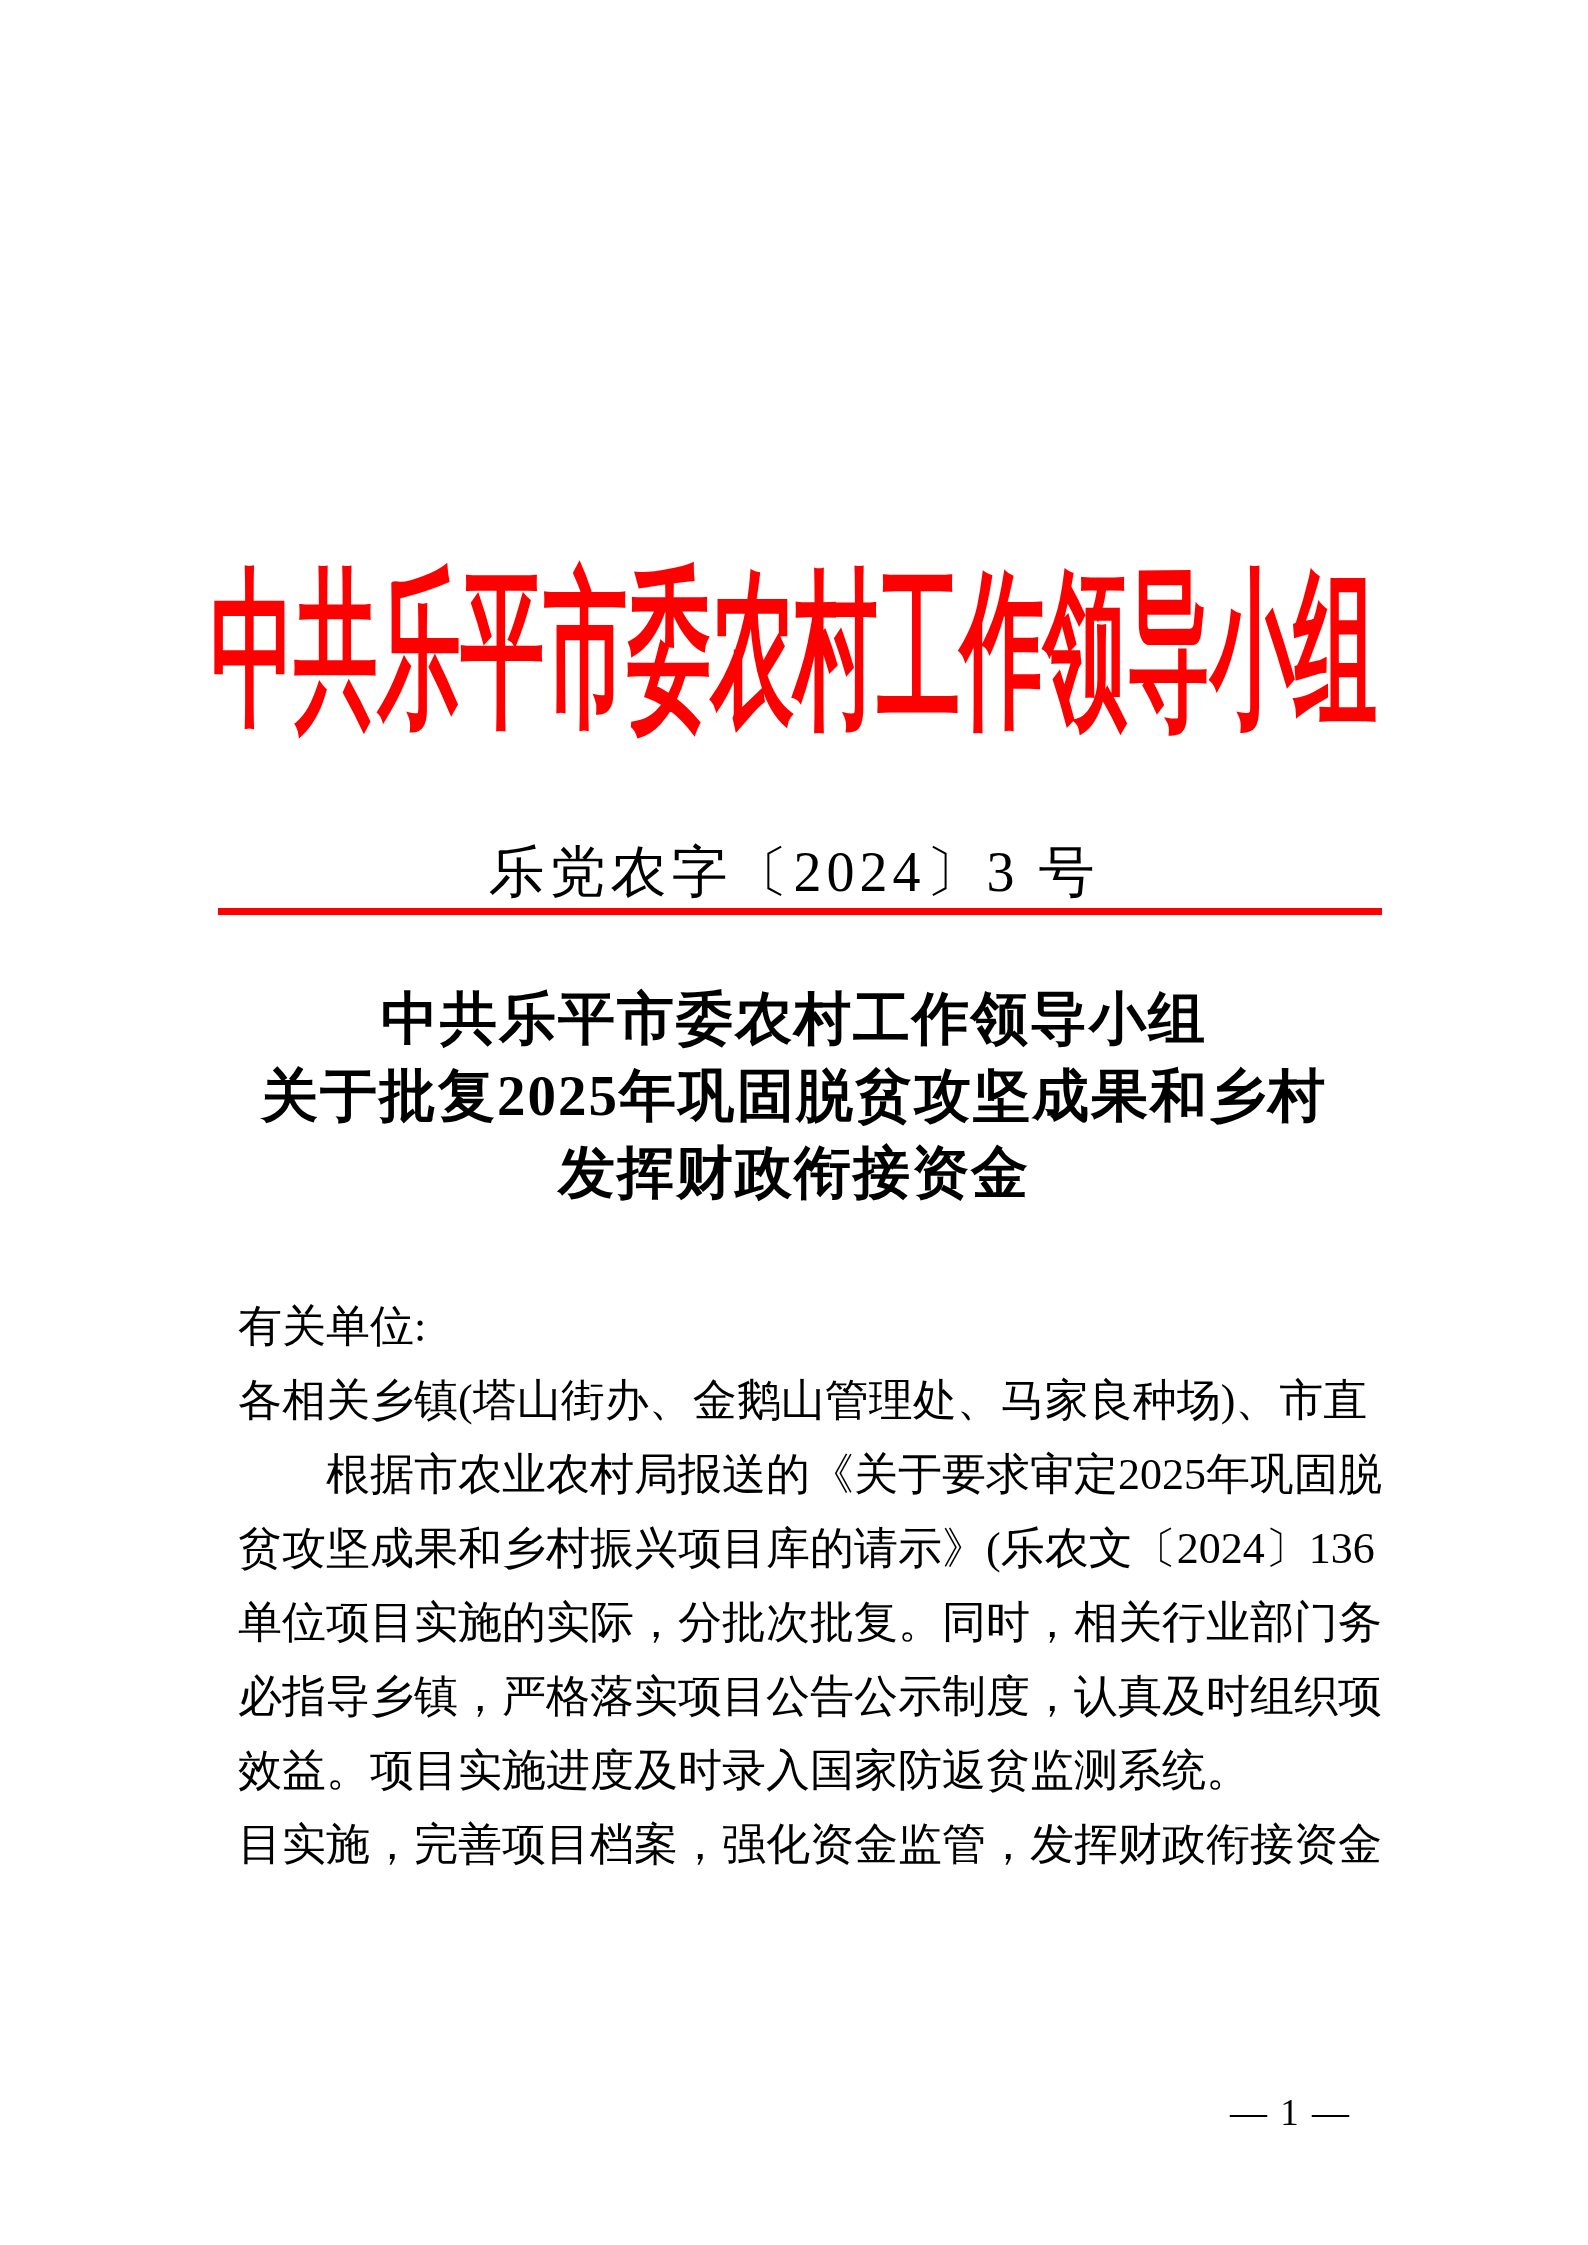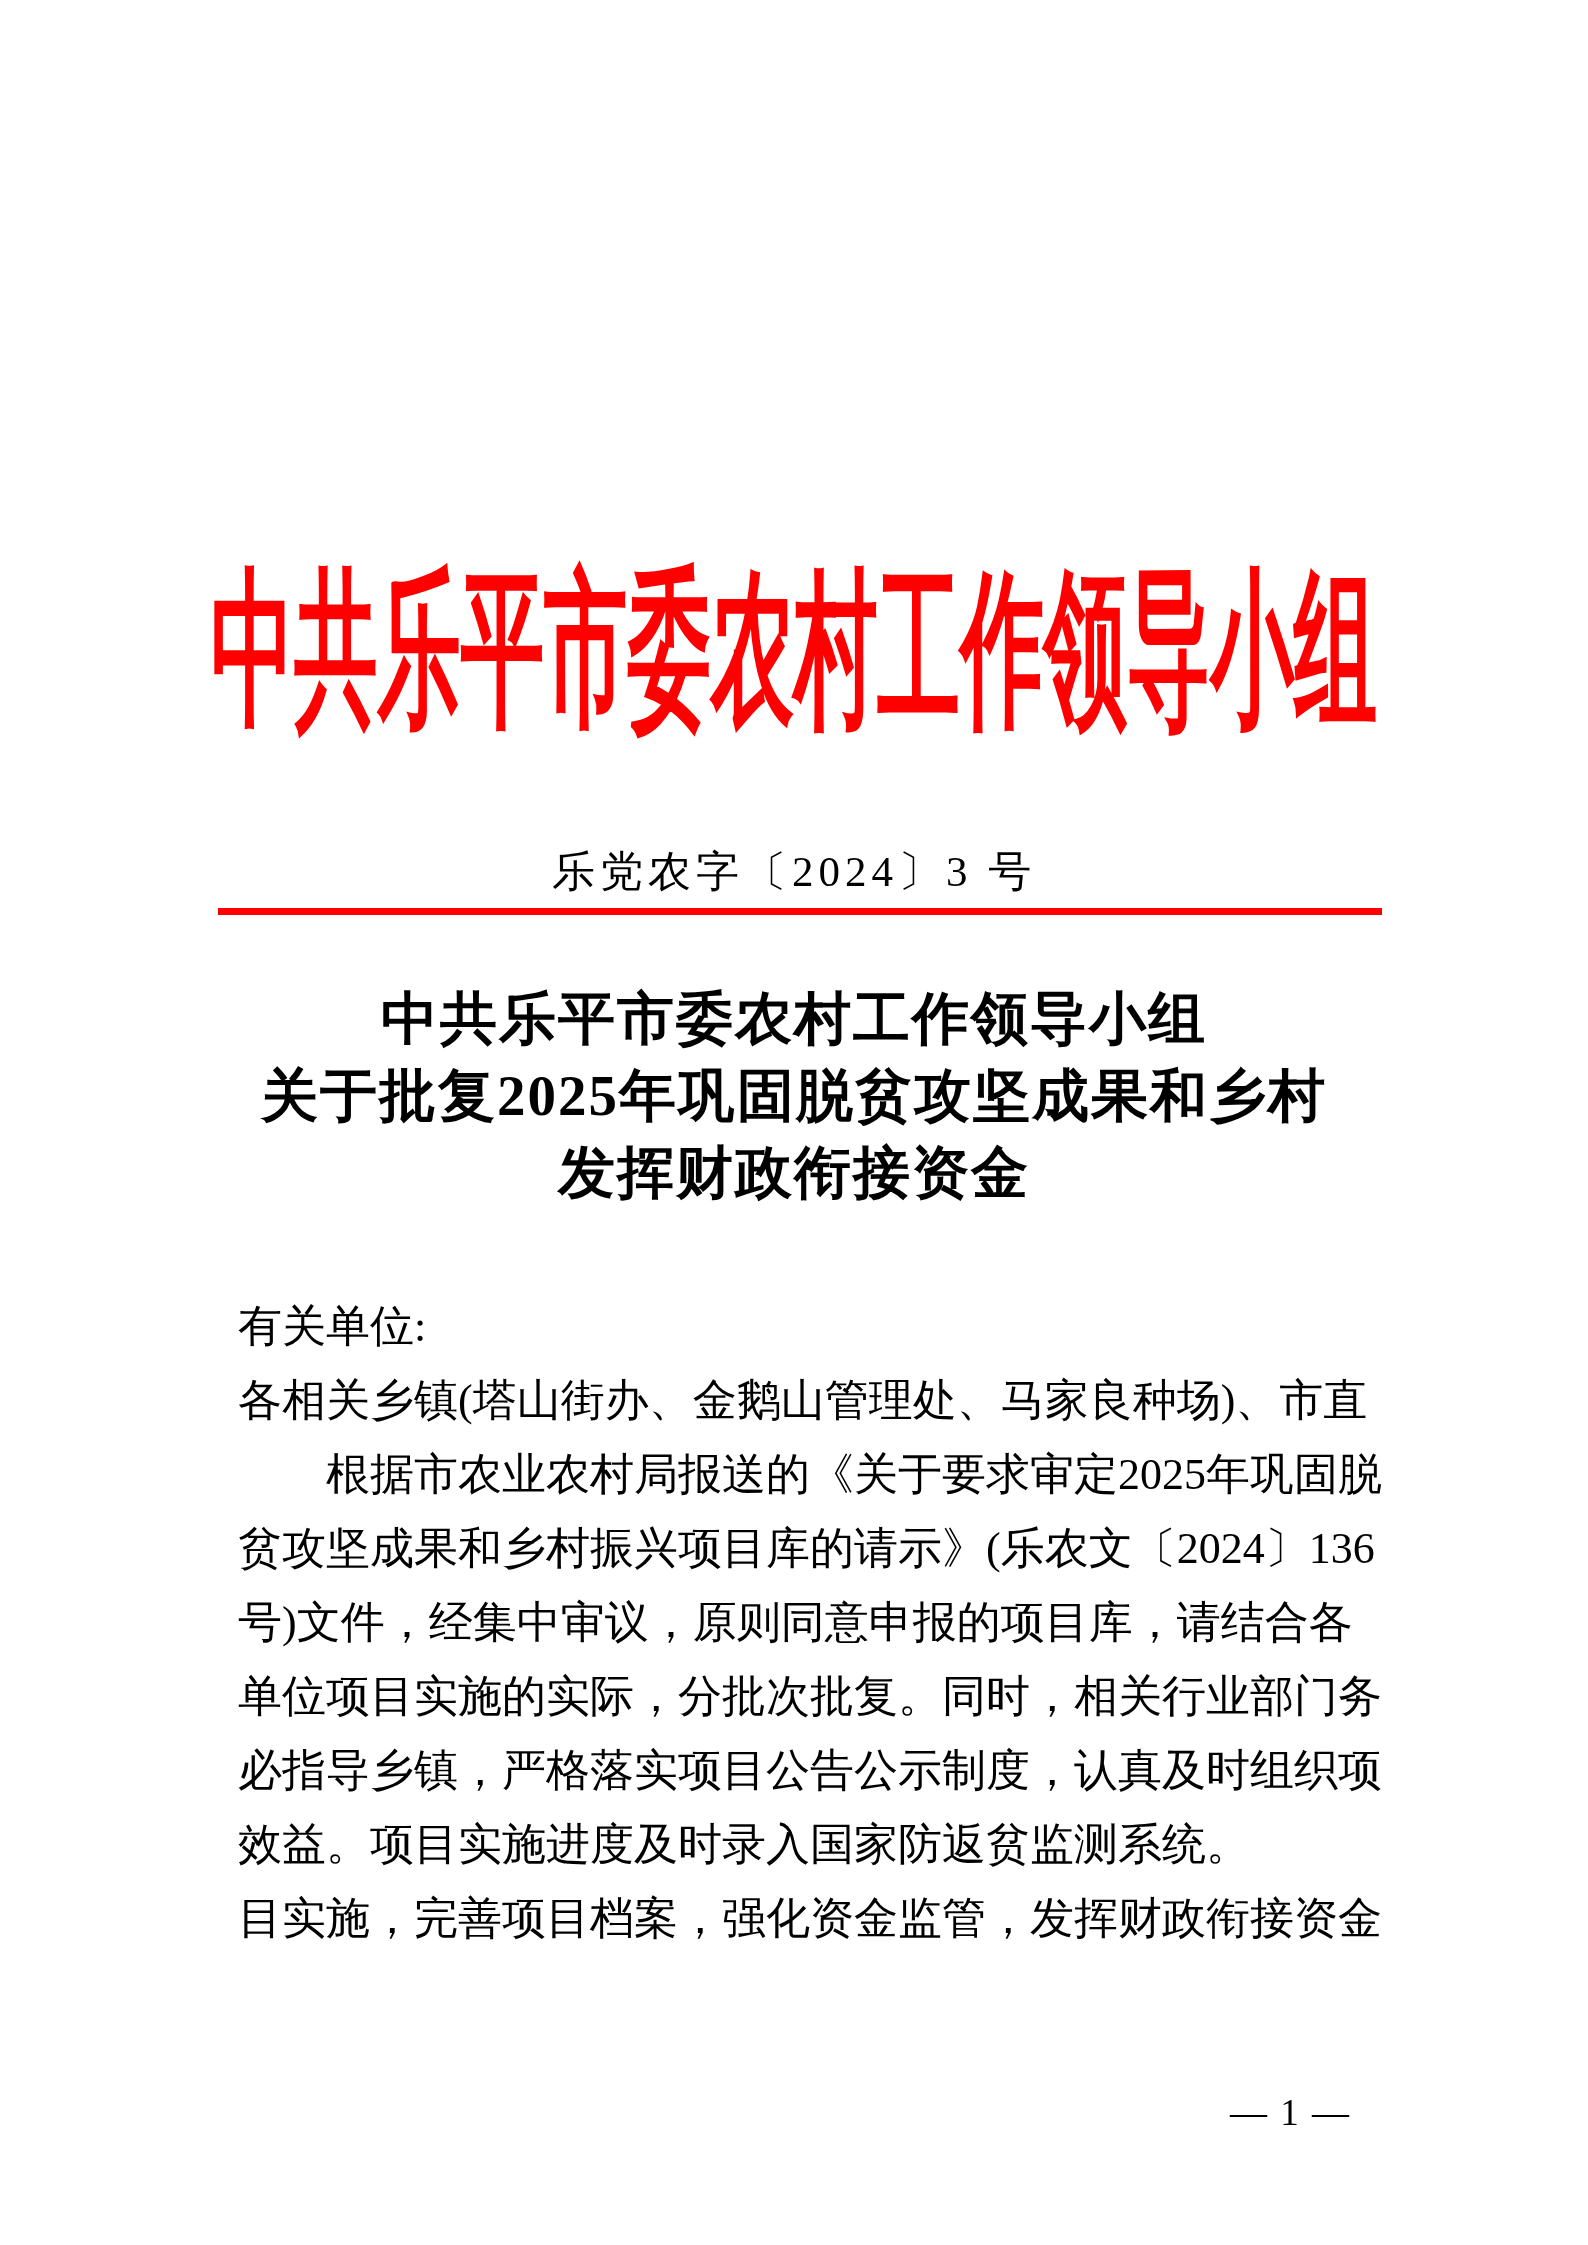--- a/index.html
+++ b/index.html
@@ -39,21 +39,21 @@
     transform-origin: center;
   }
 
   
   .doc-number {
     position: absolute;
     top: 845px;
     left: 0;
     width: 1588px;
     text-align: center;
-    font-size: 43px;
+    font-size: 56px;
     line-height: 54px;
     letter-spacing: 5px;
   }
 
   
   .red-rule {
     position: absolute;
     top: 908px;
     left: 218px;
     width: 1164px;
@@ -120,21 +120,20 @@
     <div>中共乐平市委农村工作领导小组</div>
     <div>关于批复2025年巩固脱贫攻坚成果和乡村</div>
     <div>发挥财政衔接资金</div>
   </div>
 
   <div class="body-text">
     <div class="body-line">有关单位:</div>
     <div class="body-line">各相关乡镇(塔山街办、金鹅山管理处、马家良种场)、市直</div>
     <div class="body-line indent">根据市农业农村局报送的《关于要求审定2025年巩固脱</div>
     <div class="body-line">贫攻坚成果和乡村振兴项目库的请示》(乐农文〔2024〕136</div>
-    <div class="body-line">号)文件，经集中审议，原则同意申报的项目库，请结合各</div>
     <div class="body-line">单位项目实施的实际，分批次批复。同时，相关行业部门务</div>
     <div class="body-line">必指导乡镇，严格落实项目公告公示制度，认真及时组织项</div>
     <div class="body-line">效益。项目实施进度及时录入国家防返贫监测系统。</div>
     <div class="body-line">目实施，完善项目档案，强化资金监管，发挥财政衔接资金</div>
   </div>
 
   <div class="page-number">— 1 —</div>
 
 </div>
 

